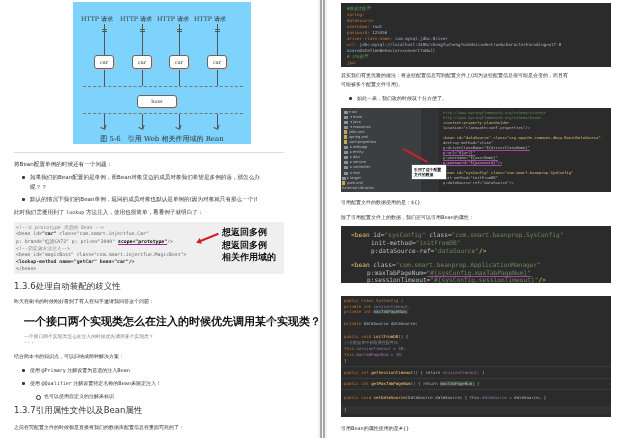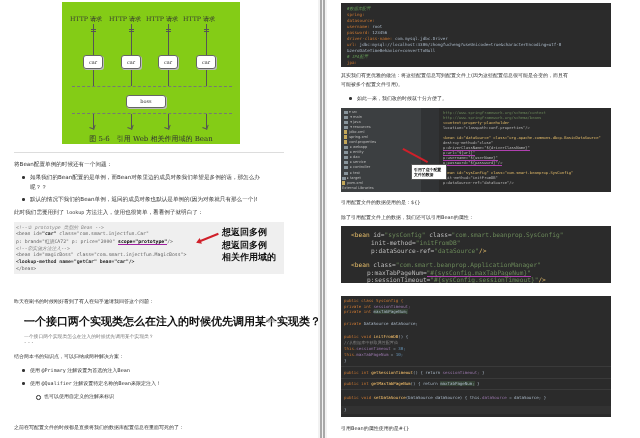--- a/index.html
+++ b/index.html
@@ -9,21 +9,21 @@
   .page { position: absolute; top: 0; height: 438px; background: #fff; overflow: hidden; }
   .page-left { left: 0; width: 318px; }
   .page-right { left: 327px; width: 313px; }
 
   .divider { position: absolute; left: 318px; top: 0; width: 9px; height: 438px; background: #f2f2f2; }
   .divider .bar { position: absolute; top: 0; width: 2px; height: 438px; background: #a8a8a8; }
   .divider .bar.b1 { left: 2px; }
   .divider .bar.b2 { left: 5px; }
 
   
-  .figure { position: absolute; left: 62px; top: 2px; width: 178px; height: 142px; background: #84cc16; }
+  .figure { position: absolute; left: 73px; top: 2px; width: 178px; height: 142px; background: #7dd3fc; }
   .fig-label { position: absolute; top: 13px; font-family: "DejaVu Serif", serif; font-size: 6.2px; color: #333; white-space: nowrap; }
   .fig-vline { position: absolute; width: 1px; background: #555; }
   .fig-tick { position: absolute; width: 5px; height: 1px; background: #555; }
   .fig-box { position: absolute; width: 20px; height: 14px; border: 1px solid #666; border-radius: 3px; background: #fff; box-shadow: 1px 1px 0 #bbb;
              font-family: "DejaVu Serif", serif; font-size: 5px; text-align: center; line-height: 12px; color: #333; }
   .fig-boss { position: absolute; left: 64px; top: 93px; width: 40px; height: 13px; border: 1px solid #666; border-radius: 3px; background: #fff; box-shadow: 1px 1px 0 #bbb;
               font-family: "DejaVu Serif", serif; font-size: 5px; text-align: center; line-height: 11px; color: #333; }
   .fig-dash { position: absolute; left: 10px; width: 160px; height: 0; border-top: 1px dashed #777; }
   .fig-arrow { position: absolute; width: 5px; height: 5px; border-right: 1px solid #555; border-bottom: 1px solid #555; transform: rotate(20deg); }
   .fig-caption { position: absolute; left: 0; width: 178px; top: 132px; text-align: center; font-family: "DejaVu Serif", serif; font-size: 7px; color: #333; white-space: nowrap; }
@@ -162,40 +162,42 @@
     <div class="code-line" style="top:37px"><span class="kw">   &lt;lookup-method name="getCar" bean="car"/&gt;</span></div>
     <div class="code-line" style="top:44px"><span>&lt;/bean&gt;</span></div>
   </div>
   <div class="red-arrow"></div>
   <div class="annot">
     <div>想返回多例</div>
     <div>想返回多例</div>
     <div>相关作用域的</div>
   </div>
 
+  <div class="h3" style="left:14px;top:281px">1.3.6处理自动装配的歧义性</div>
   <div class="ptext" style="left:14px;top:298px;font-size:5px">昨天在刷书的时候刚好看到了有人在知乎邀请我回答这个问题：</div>
 
   <div class="big-q">一个接口两个实现类怎么在注入的时候优先调用某个实现类？</div>
   <div class="edit-link">✎ 修改</div>
   <div class="sub-q">一个接口两个实现类怎么在注入的时候优先调用某个实现类？</div>
   <div class="dots-q">• • •</div>
 
   <div class="ptext" style="left:14px;top:353px;font-size:5px">结合两本书的知识点，可以归纳成两种解决方案：</div>
   <div class="ptext bullet" style="left:30px;top:367px;font-size:5px">
     <span>使用</span>
     <span class="mono-inline">@Primary</span>
     <span>注解设置为首选的注入Bean</span>
   </div>
   <div class="ptext bullet" style="left:30px;top:380px;font-size:5px">
     <span>使用</span>
     <span class="mono-inline">@Qualifier</span>
     <span>注解设置特定名称的Bean来限定注入！</span>
   </div>
   <div class="ptext bullet-hollow" style="left:44px;top:393px;font-size:5px">也可以使用自定义的注解来标识</div>
 
+  <div class="h3" style="left:14px;top:405px">1.3.7引用属性文件以及Bean属性</div>
   <div class="ptext" style="left:14px;top:424px;font-size:5px">之前在写配置文件的时候都是直接将我们的数据库配置信息在里面写死的了：</div>
 </div>
 
 <div class="divider">
   <div class="bar b1"></div>
   <div class="bar b2"></div>
 </div>
 
 <div class="page page-right">
 

